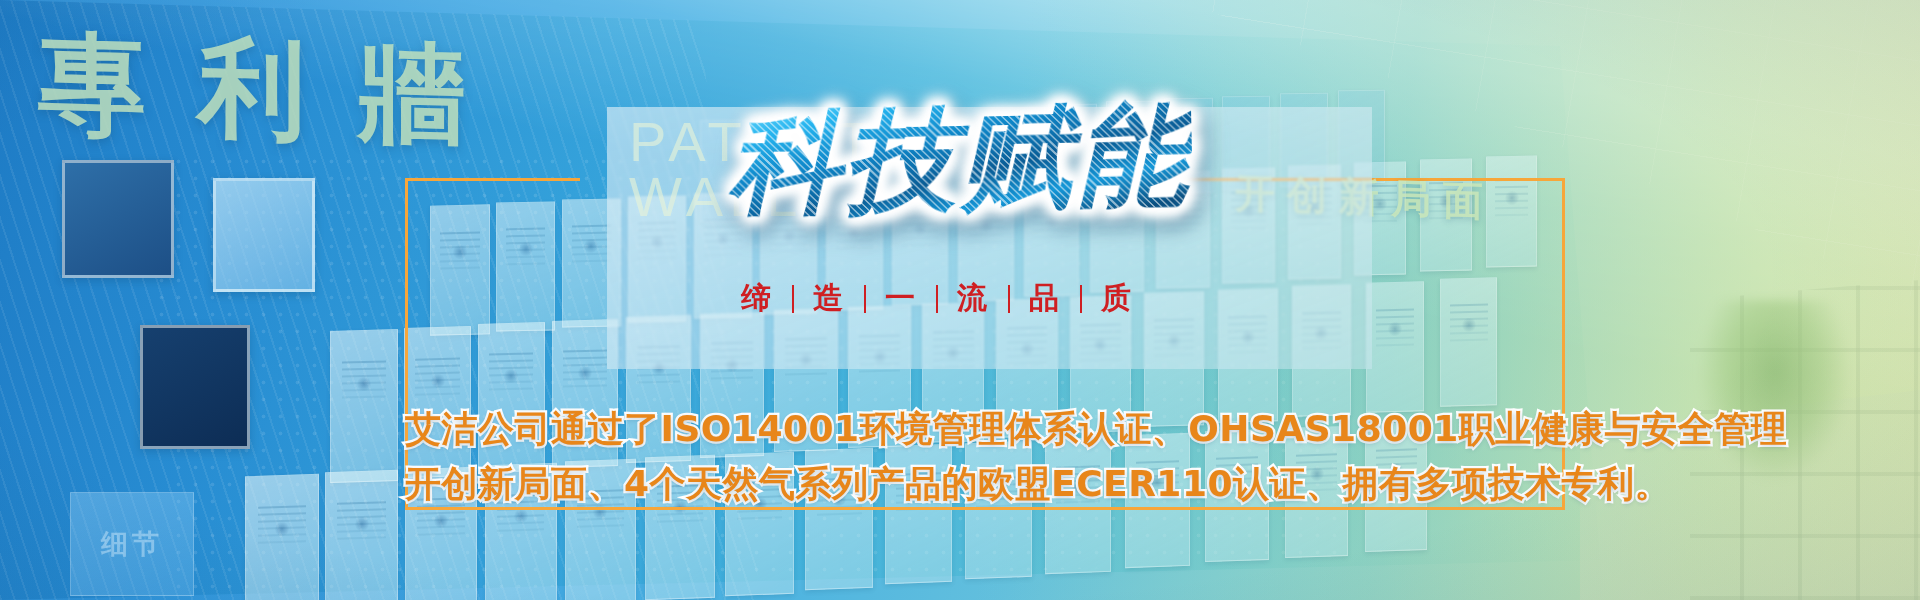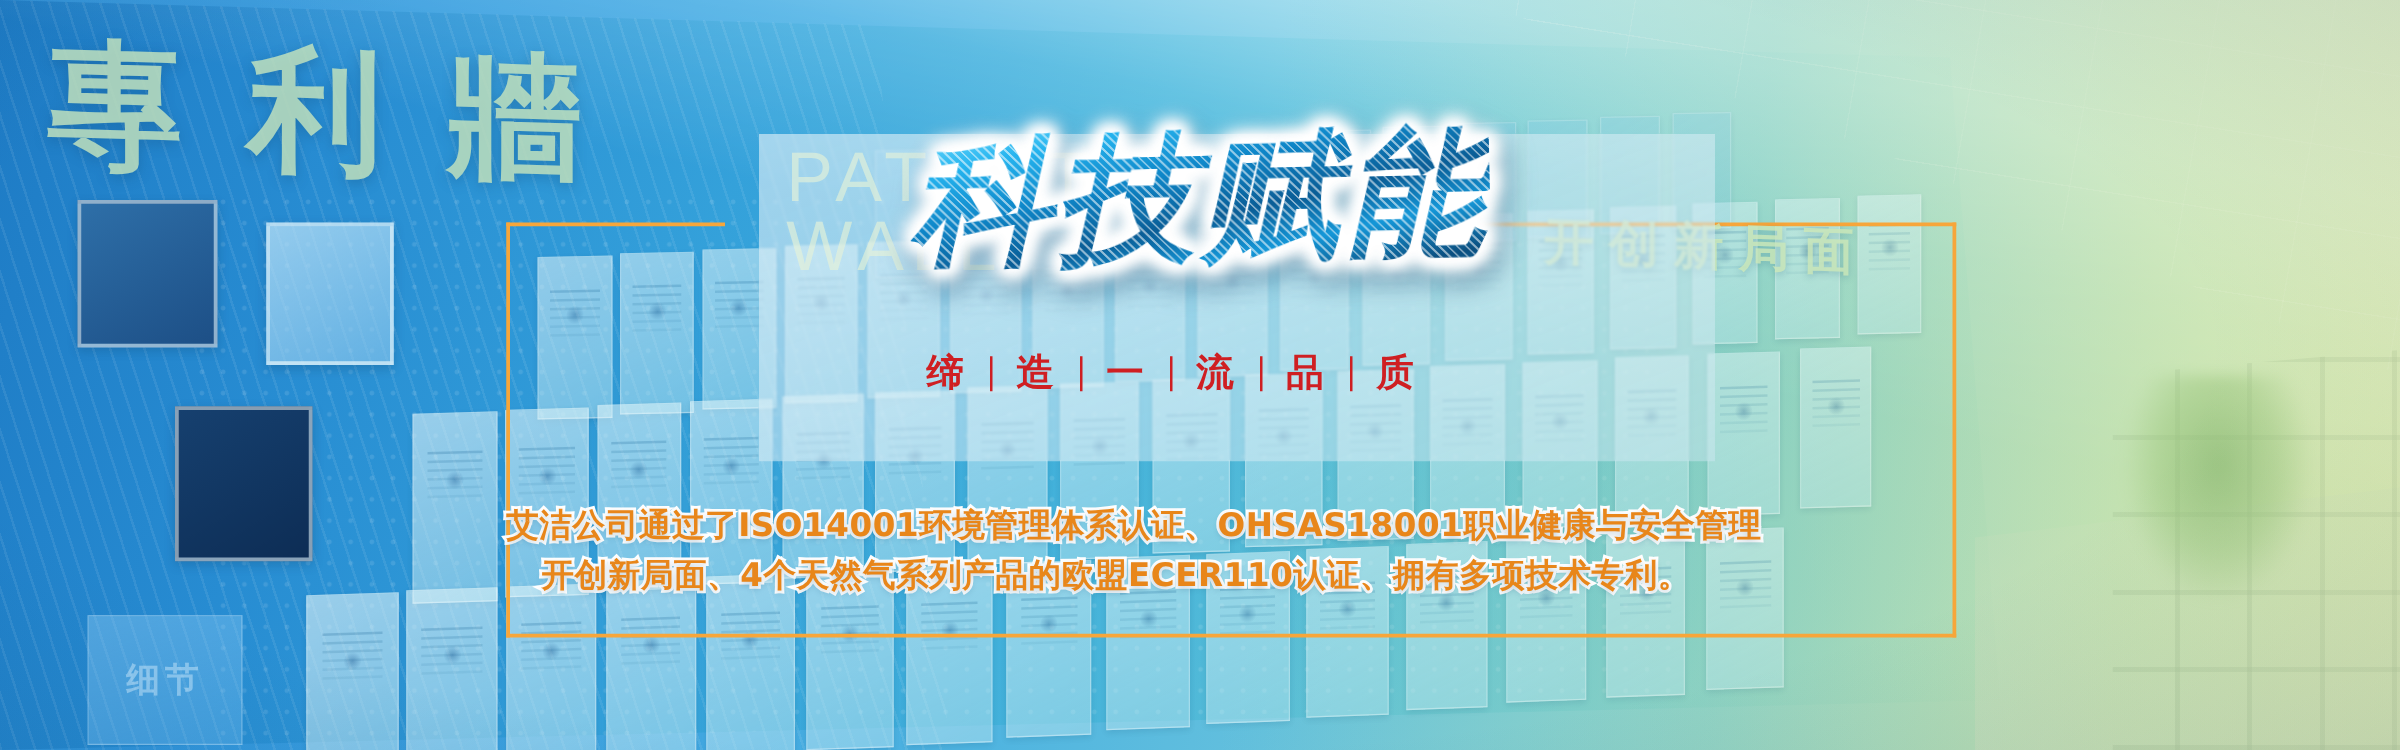--- a/index.html
+++ b/index.html
@@ -222,21 +222,21 @@
     white-space:nowrap;
   }
   .redline .ch{padding:0 19px;letter-spacing:2px;}
   .redline .sep{width:2px;height:28px;background:#cf1f22;flex:none;}
 
   
   .para{
     position:absolute;left:405px;top:402px;width:976px;
     text-align:center;
     font-family:"DejaVu Sans","Liberation Sans",sans-serif;
-    font-size:26px;font-weight:700;line-height:1.52;
+    font-size:36px;font-weight:700;line-height:1.52;
     letter-spacing:.5px;
     color:#e8861a;
     -webkit-text-stroke:4.5px #ffffff;
     paint-order:stroke fill;
     text-shadow:0 2px 5px rgba(25,80,120,.28);
   }
   .para div{white-space:nowrap;}
 </style>
 </head>
 <body>

